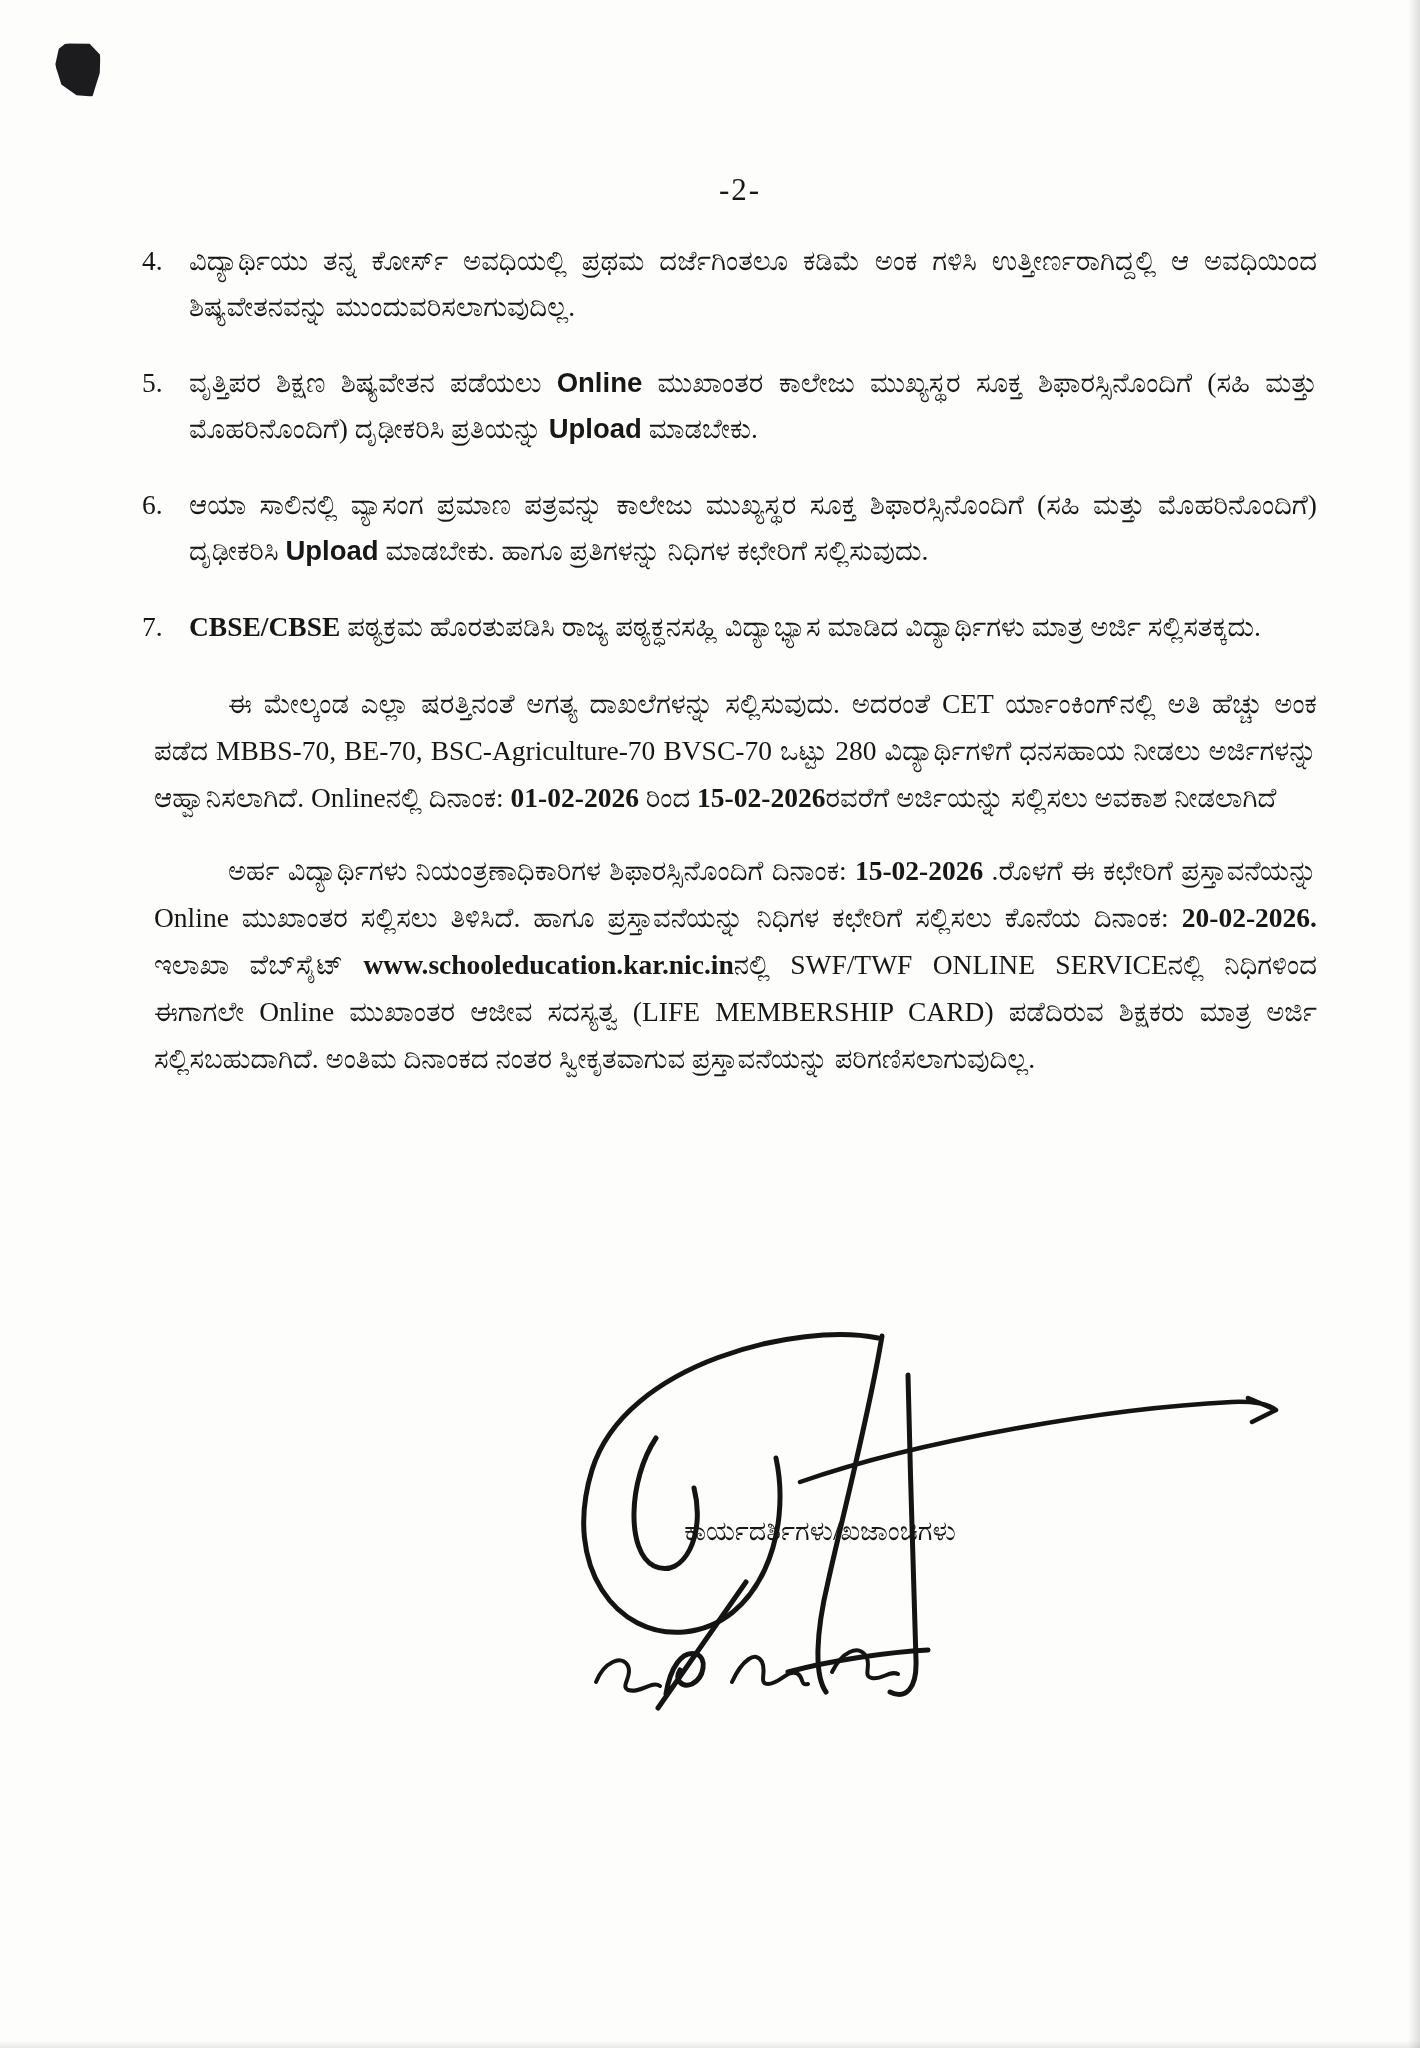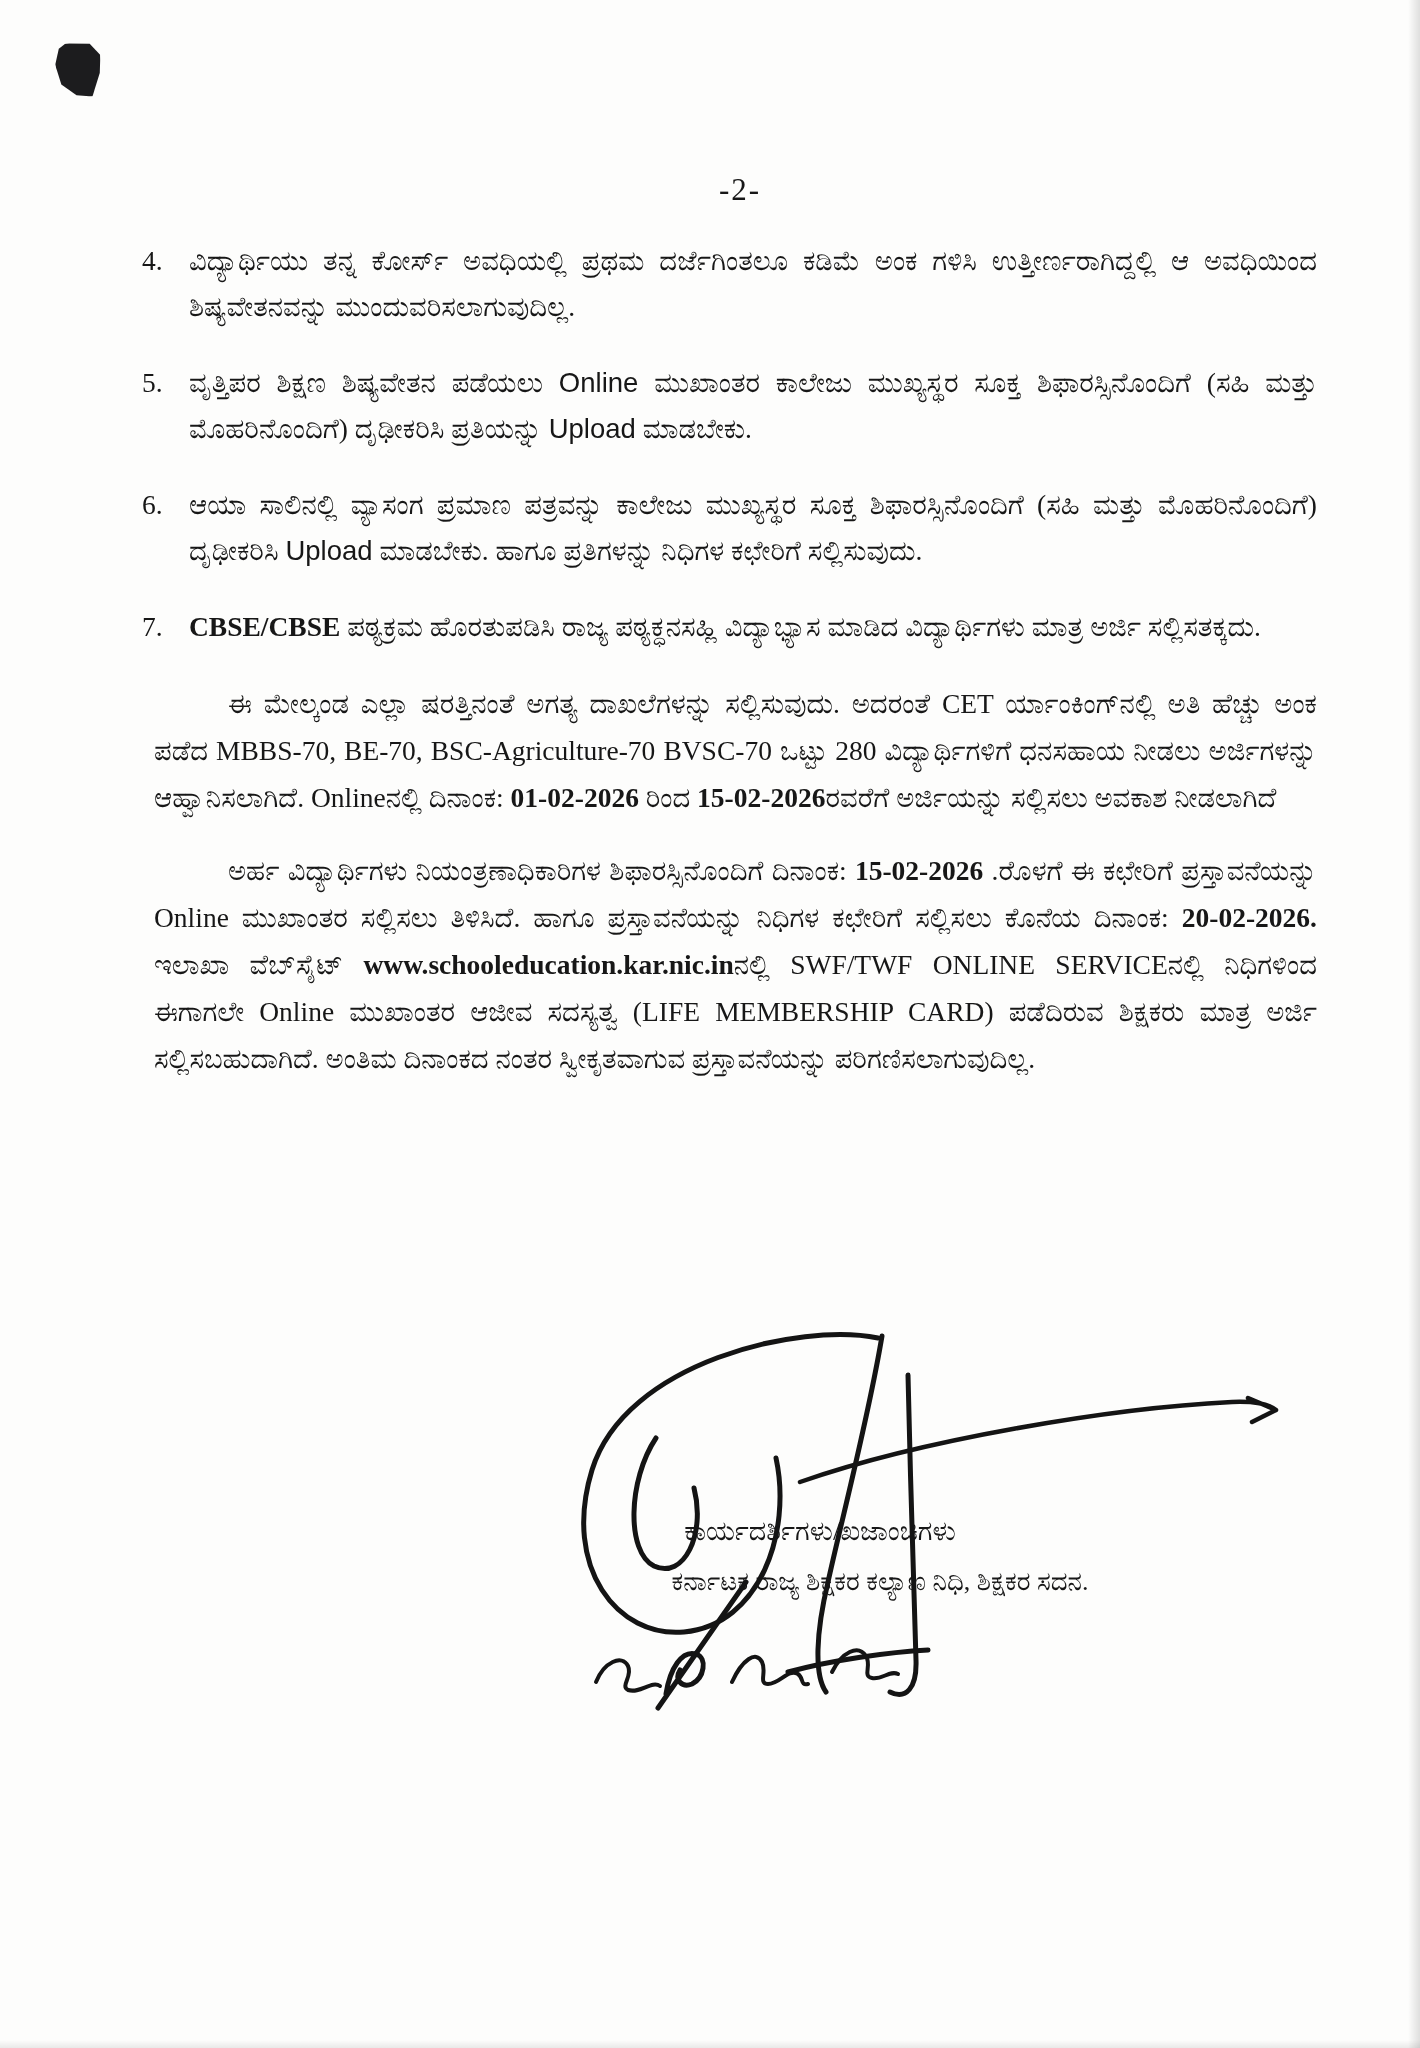--- a/index.html
+++ b/index.html
@@ -33,21 +33,21 @@
     text-align:center;font-size:31px;letter-spacing:2px;font-weight:500;
   }
   .content{
     position:absolute;left:142px;top:238px;width:1175px;
     font-size:27.5px;line-height:46px;
   }
   .num-item{display:flex;margin-bottom:30px;}
   .num{width:47px;flex:none;}
   .itext{flex:1;text-align:justify;}
   .para{margin:26px 0 0 12px;text-align:justify;text-indent:74px;line-height:47px;}
-  .sans-b{font-family:"Liberation Sans",sans-serif;font-weight:normal;}
+  .sans-b{font-family:"Liberation Sans",sans-serif;font-weight:bold;}
   .b{font-weight:bold;}
   .url{
     font-weight:bold;
     text-decoration-thickness:2.5px;text-underline-offset:5px;
     color:inherit;
   }
   .sig-title{
     position:absolute;top:1516px;left:520px;width:600px;
     text-align:center;font-size:27px;
   }
@@ -89,21 +89,20 @@
       <div class="itext"><span class="b">CBSE/CBSE</span><span> ಪಠ್ಯಕ್ರಮ ಹೊರತುಪಡಿಸಿ ರಾಜ್ಯ ಪಠ್ಯಕ್ಧನಸಹ್ಲಿ ವಿದ್ಯಾಭ್ಯಾಸ ಮಾಡಿದ ವಿದ್ಯಾರ್ಥಿಗಳು ಮಾತ್ರ ಅರ್ಜಿ ಸಲ್ಲಿಸತಕ್ಕದು.</span></div>
     </div>
 
     <p class="para"><span>ಈ ಮೇಲ್ಕಂಡ ಎಲ್ಲಾ ಷರತ್ತಿನಂತೆ ಅಗತ್ಯ ದಾಖಲೆಗಳನ್ನು ಸಲ್ಲಿಸುವುದು. ಅದರಂತೆ CET ರ್ಯಾಂಕಿಂಗ್‌ನಲ್ಲಿ ಅತಿ ಹೆಚ್ಚು ಅಂಕ ಪಡೆದ MBBS-70, BE-70, BSC-Agriculture-70 BVSC-70 ಒಟ್ಟು 280 ವಿದ್ಯಾರ್ಥಿಗಳಿಗೆ ಧನಸಹಾಯ ನೀಡಲು ಅರ್ಜಿಗಳನ್ನು ಆಹ್ವಾನಿಸಲಾಗಿದೆ. Onlineನಲ್ಲಿ ದಿನಾಂಕ: </span><span class="b">01-02-2026</span><span> ರಿಂದ </span><span class="b">15-02-2026</span><span>ರವರೆಗೆ ಅರ್ಜಿಯನ್ನು ಸಲ್ಲಿಸಲು ಅವಕಾಶ ನೀಡಲಾಗಿದೆ</span></p>
 
     <p class="para"><span>ಅರ್ಹ ವಿದ್ಯಾರ್ಥಿಗಳು ನಿಯಂತ್ರಣಾಧಿಕಾರಿಗಳ ಶಿಫಾರಸ್ಸಿನೊಂದಿಗೆ ದಿನಾಂಕ: </span><span class="b">15-02-2026</span><span> .ರೊಳಗೆ ಈ ಕಛೇರಿಗೆ ಪ್ರಸ್ತಾವನೆಯನ್ನು Online ಮುಖಾಂತರ ಸಲ್ಲಿಸಲು ತಿಳಿಸಿದೆ. ಹಾಗೂ ಪ್ರಸ್ತಾವನೆಯನ್ನು ನಿಧಿಗಳ ಕಛೇರಿಗೆ ಸಲ್ಲಿಸಲು ಕೊನೆಯ ದಿನಾಂಕ: </span><span class="b">20-02-2026.</span><span> ಇಲಾಖಾ ವೆಬ್‌ಸೈಟ್ </span><span class="url">www.schooleducation.kar.nic.in</span><span>ನಲ್ಲಿ SWF/TWF ONLINE SERVICEನಲ್ಲಿ ನಿಧಿಗಳಿಂದ ಈಗಾಗಲೇ Online ಮುಖಾಂತರ ಆಜೀವ ಸದಸ್ಯತ್ವ (LIFE MEMBERSHIP CARD) ಪಡೆದಿರುವ ಶಿಕ್ಷಕರು ಮಾತ್ರ ಅರ್ಜಿ ಸಲ್ಲಿಸಬಹುದಾಗಿದೆ. ಅಂತಿಮ ದಿನಾಂಕದ ನಂತರ ಸ್ವೀಕೃತವಾಗುವ ಪ್ರಸ್ತಾವನೆಯನ್ನು ಪರಿಗಣಿಸಲಾಗುವುದಿಲ್ಲ.</span></p>
 
   </div>
 
   <div class="sig-title">ಕಾರ್ಯದರ್ಶಿಗಳು/ಖಜಾಂಚಿಗಳು</div>
-  <div class="sig-org">ಕರ್ನಾಟಕ ರಾಜ್ಯ ಶಿಕ್ಷಕರ ಕಲ್ಯಾಣ ನಿಧಿ, ಶಿಕ್ಷಕರ ಸದನ.</div>
 
   <svg class="sig-svg" viewBox="0 0 840 430">
 
     <path d="M 408 18 C 330 2, 155 42, 122 150 C 92 248, 148 318, 214 312 C 290 305, 322 212, 306 138" stroke-width="5"></path>
 
     <path d="M 186 118 C 158 160, 156 232, 184 246 C 214 260, 236 214, 224 168" stroke-width="5"></path>
 
     <path d="M 412 16 C 398 100, 372 198, 358 262 C 346 312, 344 355, 356 372" stroke-width="5"></path>
 
     <path d="M 438 55 C 440 150, 444 270, 446 340 C 447 368, 436 380, 420 372" stroke-width="5"></path>

